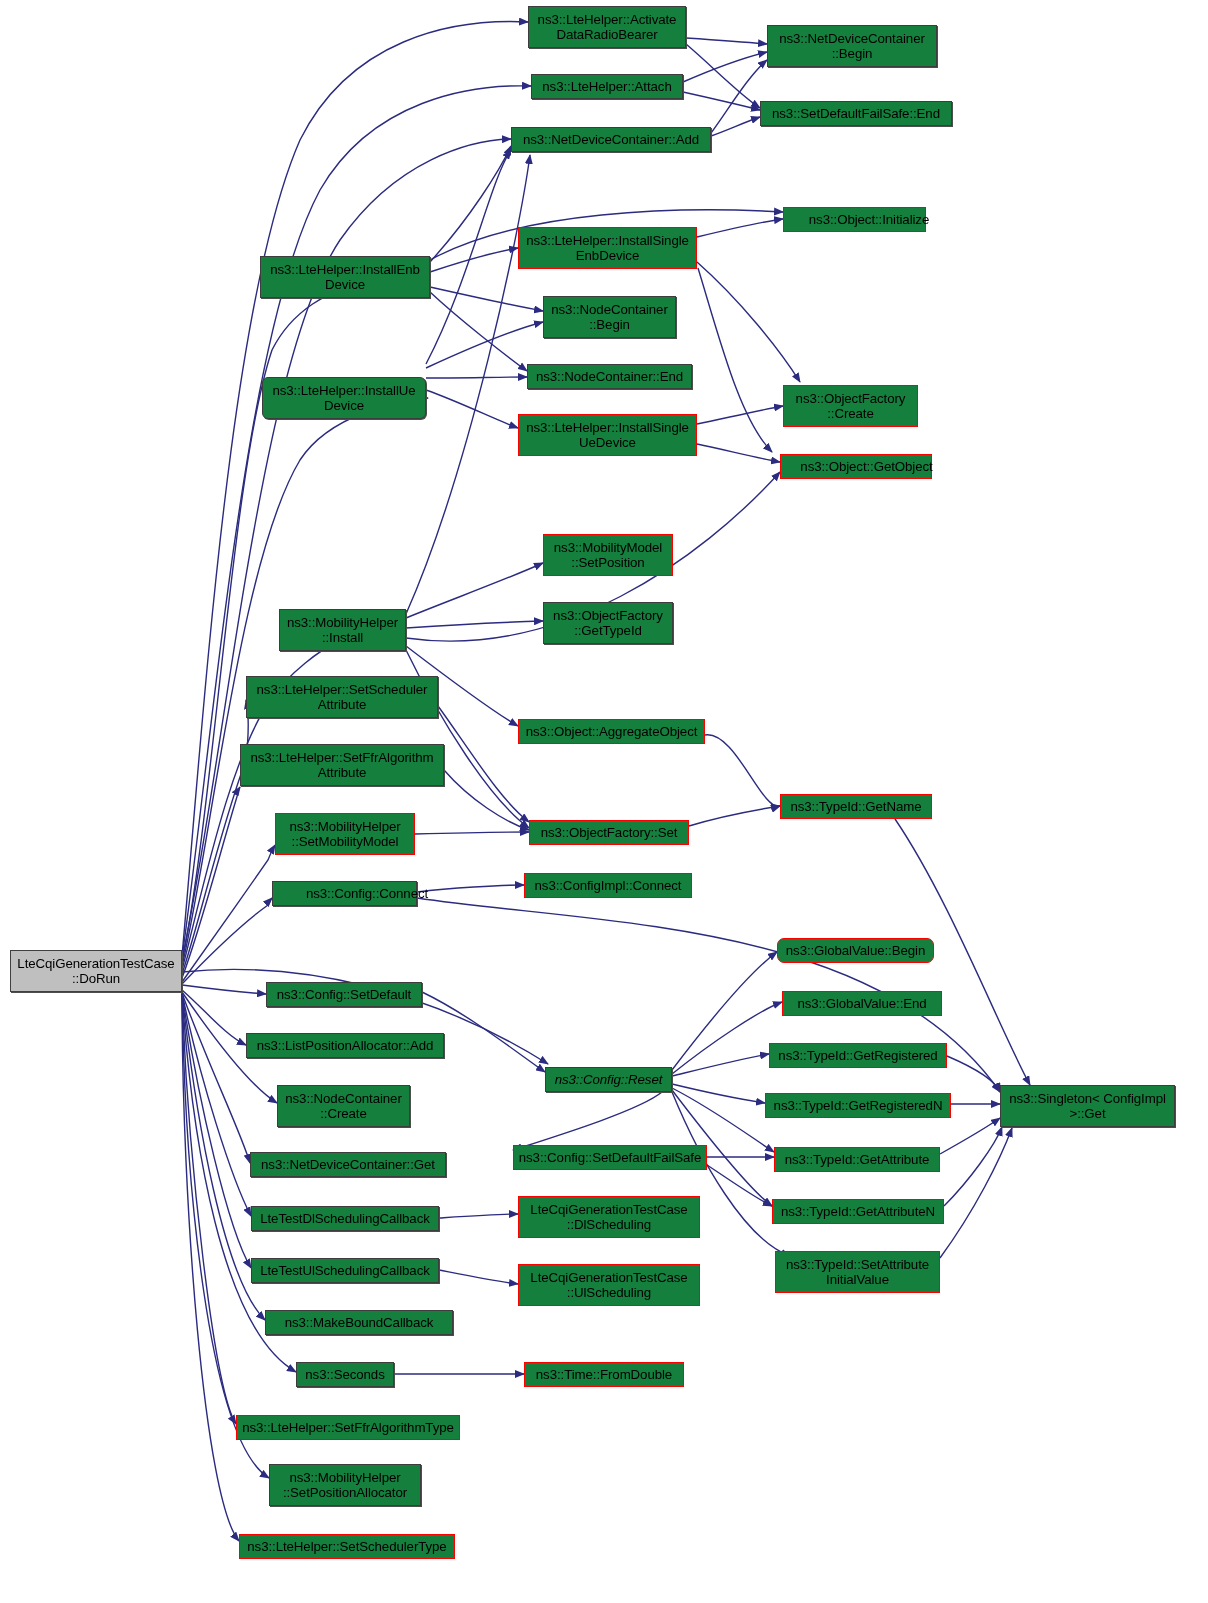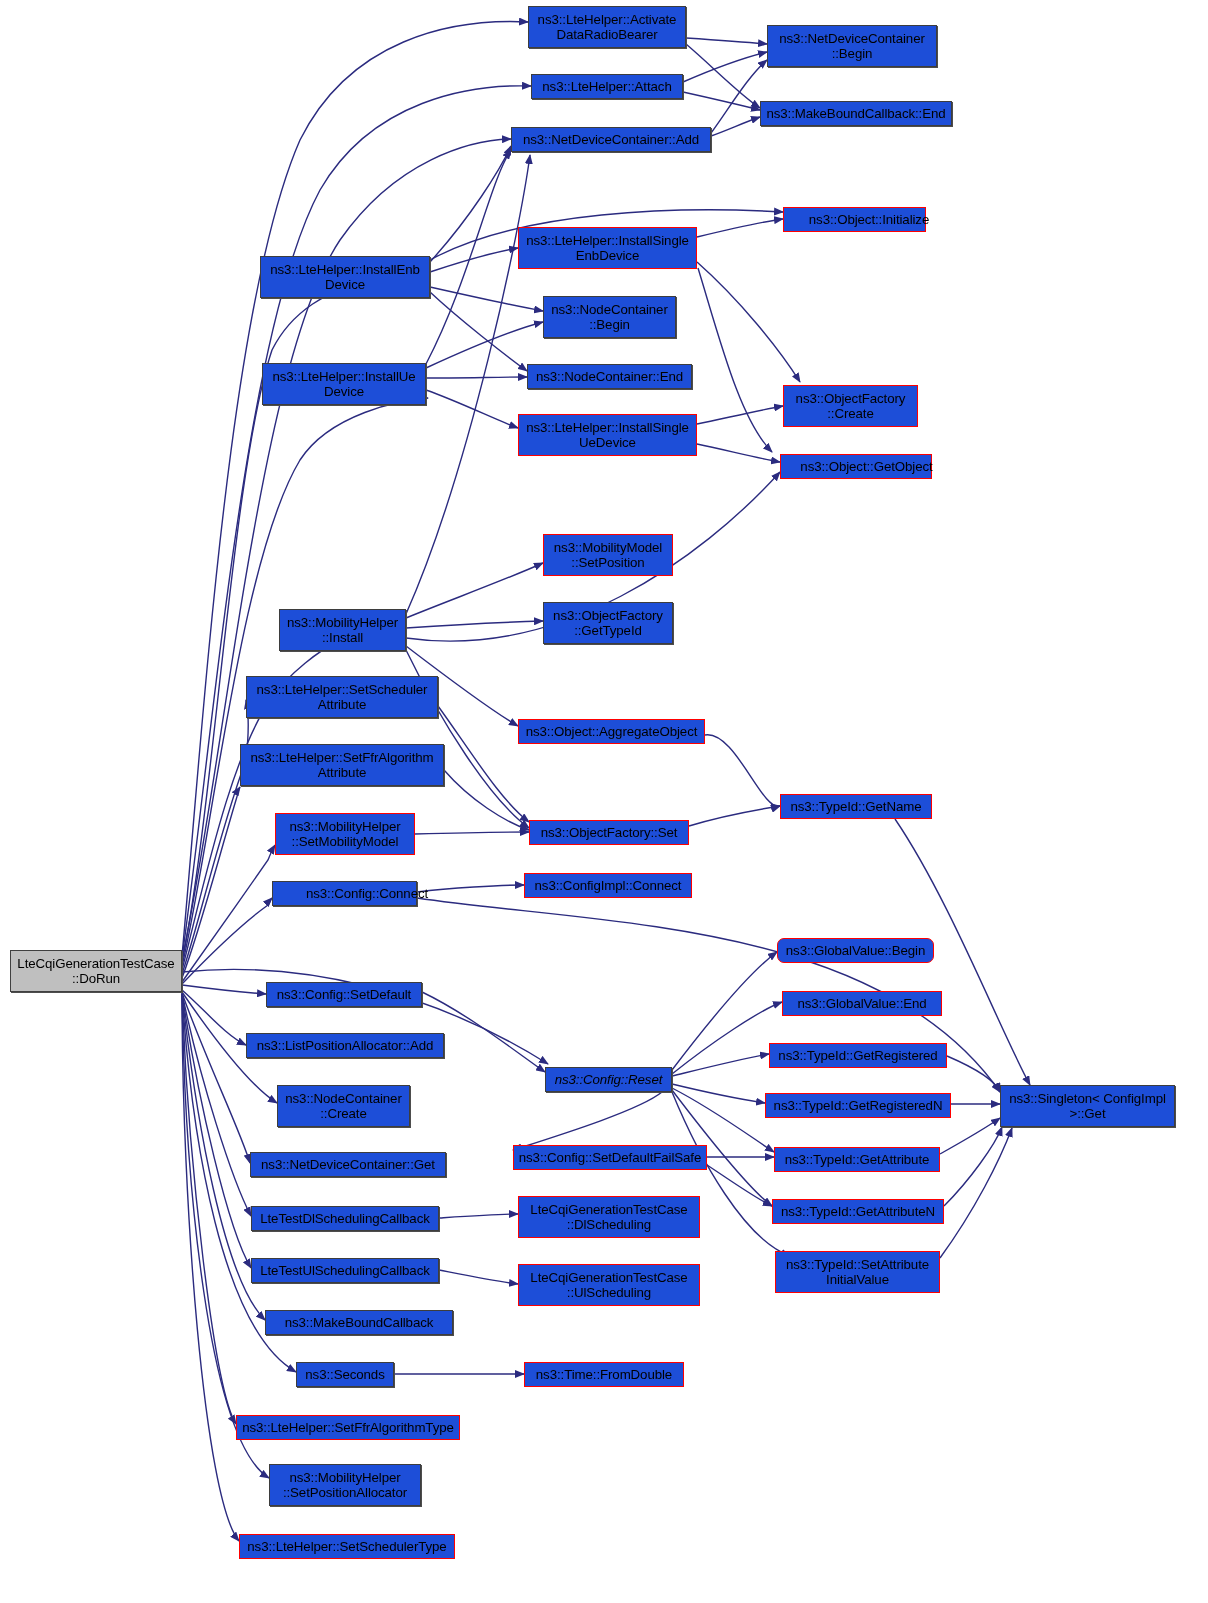--- a/index.html
+++ b/index.html
@@ -1,20 +1,20 @@
 <!DOCTYPE html>
 <html><head>
 <meta charset="utf-8">
 <style>
   html,body{margin:0;padding:0;background:#ffffff;}
   body{font-family:"Liberation Sans","DejaVu Sans",sans-serif;}
   #canvas{position:relative;width:1208px;height:1603px;background:#fff;overflow:hidden;}
   svg.edges{position:absolute;left:0;top:0;width:1208px;height:1603px;pointer-events:none;}
   .node{position:absolute;box-sizing:border-box;display:flex;align-items:center;justify-content:center;
-        text-align:center;background:#1d4ed8;border:1px solid #000000;font-size:13.3px;line-height:15.5px;
+        text-align:center;background:#15803d;border:1px solid #000000;font-size:13.3px;line-height:15.5px;
         color:#000000;padding:1px 3px;white-space:pre-line;letter-spacing:-0.1px;}
   .node.red{border:1px solid #ff0000;}
   .node.dark{border:1px solid #3d3d3d;box-shadow:1px 1px 0 0 #4d4d4d;}
   .node.root{background:#bfbfbf;border:1px solid #404040;box-shadow:1px 1px 0 0 #4d4d4d;}
   .edge{fill:none;stroke:#2b2b7f;stroke-width:1.4px;}
   .arrowhead{fill:#2b2b7f;}
 </style>
 </head>
 <body>
 
@@ -105,29 +105,29 @@
   </svg>
   <div id="node-layer">
       <div class="node root" style="left: 10px; top: 950px; width: 172px; height: 42px;">LteCqiGenerationTestCase
 ::DoRun</div>
       <div class="node dark" style="left: 528px; top: 6px; width: 158px; height: 42px;">ns3::LteHelper::Activate
 DataRadioBearer</div>
       <div class="node dark" style="left: 531px; top: 74px; width: 152px; height: 25px;">ns3::LteHelper::Attach</div>
       <div class="node dark" style="left: 511px; top: 127px; width: 200px; height: 25px;">ns3::NetDeviceContainer::Add</div>
       <div class="node dark" style="left: 767px; top: 25px; width: 170px; height: 42px;">ns3::NetDeviceContainer
 ::Begin</div>
-      <div class="node dark" style="left: 760px; top: 101px; width: 192px; height: 25px;">ns3::MakeBoundCallback::End</div>
+      <div class="node dark" style="left: 760px; top: 101px; width: 192px; height: 25px;">ns3::SetDefaultFailSafe::End</div>
       <div class="node red" style="left: 783px; top: 207px; width: 143px; height: 25px; padding-left: 32px;">ns3::Object::Initialize</div>
       <div class="node red" style="left: 518px; top: 227px; width: 179px; height: 42px;">ns3::LteHelper::InstallSingle
 EnbDevice</div>
       <div class="node dark" style="left: 260px; top: 256px; width: 170px; height: 42px;">ns3::LteHelper::InstallEnb
 Device</div>
       <div class="node dark" style="left: 543px; top: 296px; width: 133px; height: 42px;">ns3::NodeContainer
 ::Begin</div>
-      <div class="node dark" style="left: 262px; top: 363px; width: 164px; height: 42px;">ns3::LteHelper::InstallUe
+      <div class="node dark" style="left: 262px; top: 377px; width: 164px; height: 42px; border-radius: 6px;">ns3::LteHelper::InstallUe
 Device</div>
       <div class="node dark" style="left: 527px; top: 364px; width: 165px; height: 25px;">ns3::NodeContainer::End</div>
       <div class="node red" style="left: 518px; top: 414px; width: 179px; height: 42px;">ns3::LteHelper::InstallSingle
 UeDevice</div>
       <div class="node red" style="left: 783px; top: 385px; width: 135px; height: 42px;">ns3::ObjectFactory
 ::Create</div>
       <div class="node red" style="left: 780px; top: 454px; width: 152px; height: 25px; padding-left: 24px;">ns3::Object::GetObject</div>
       <div class="node red" style="left: 543px; top: 534px; width: 130px; height: 42px;">ns3::MobilityModel
 ::SetPosition</div>
       <div class="node dark" style="left: 543px; top: 602px; width: 130px; height: 42px;">ns3::ObjectFactory

